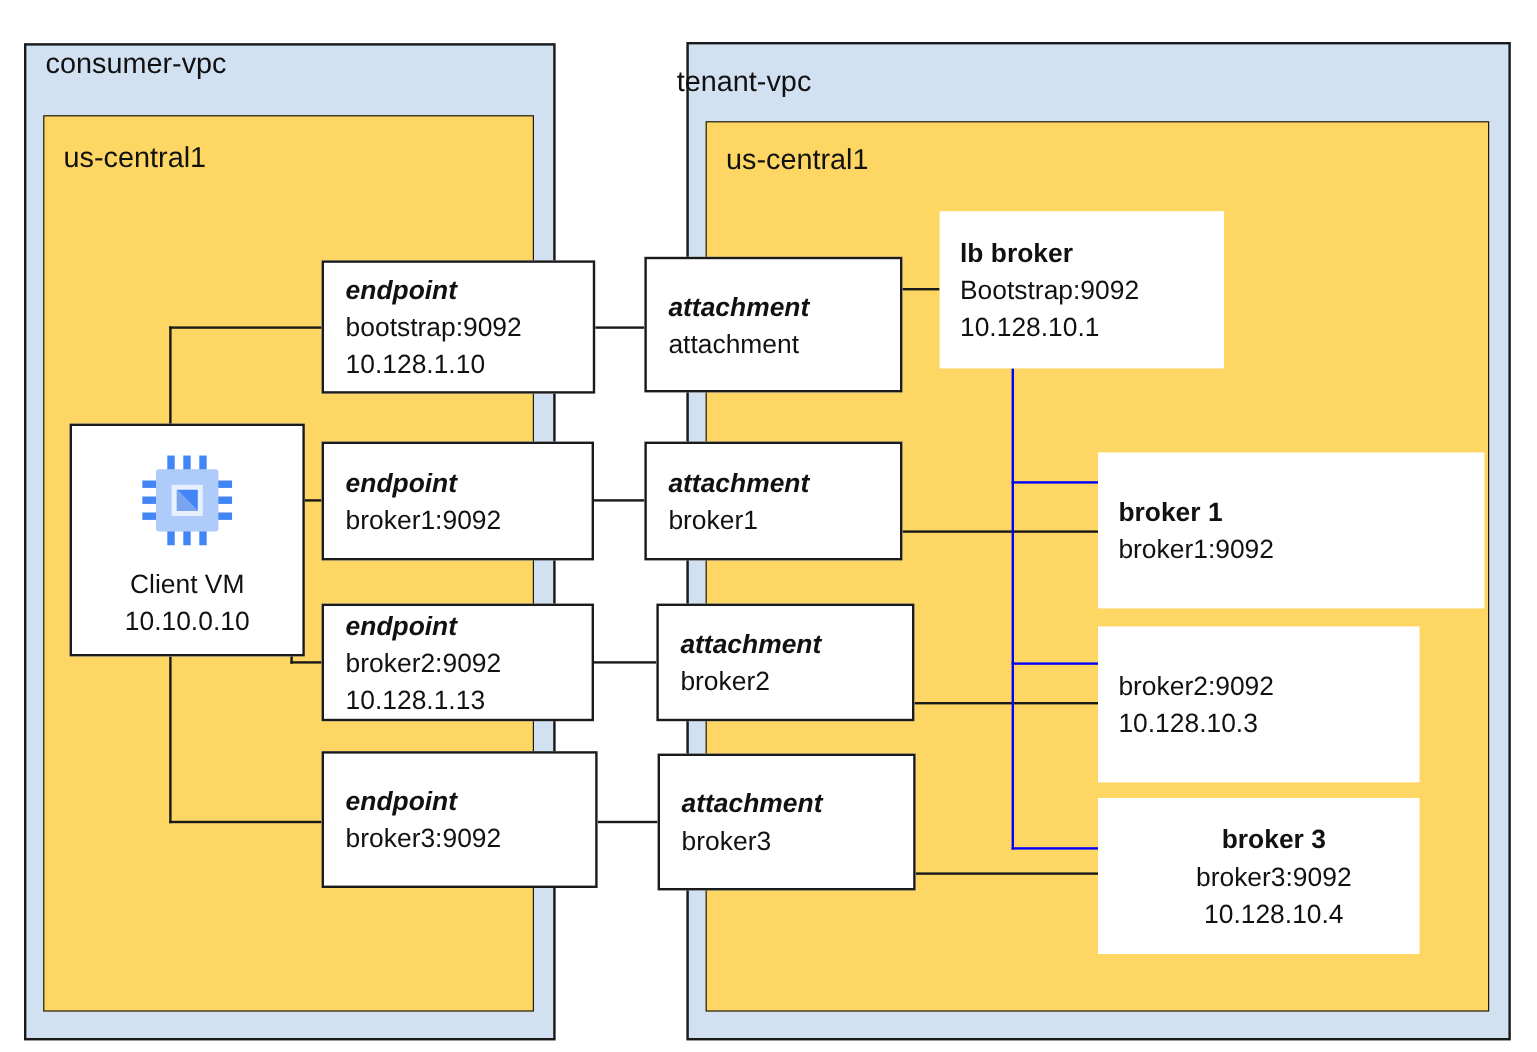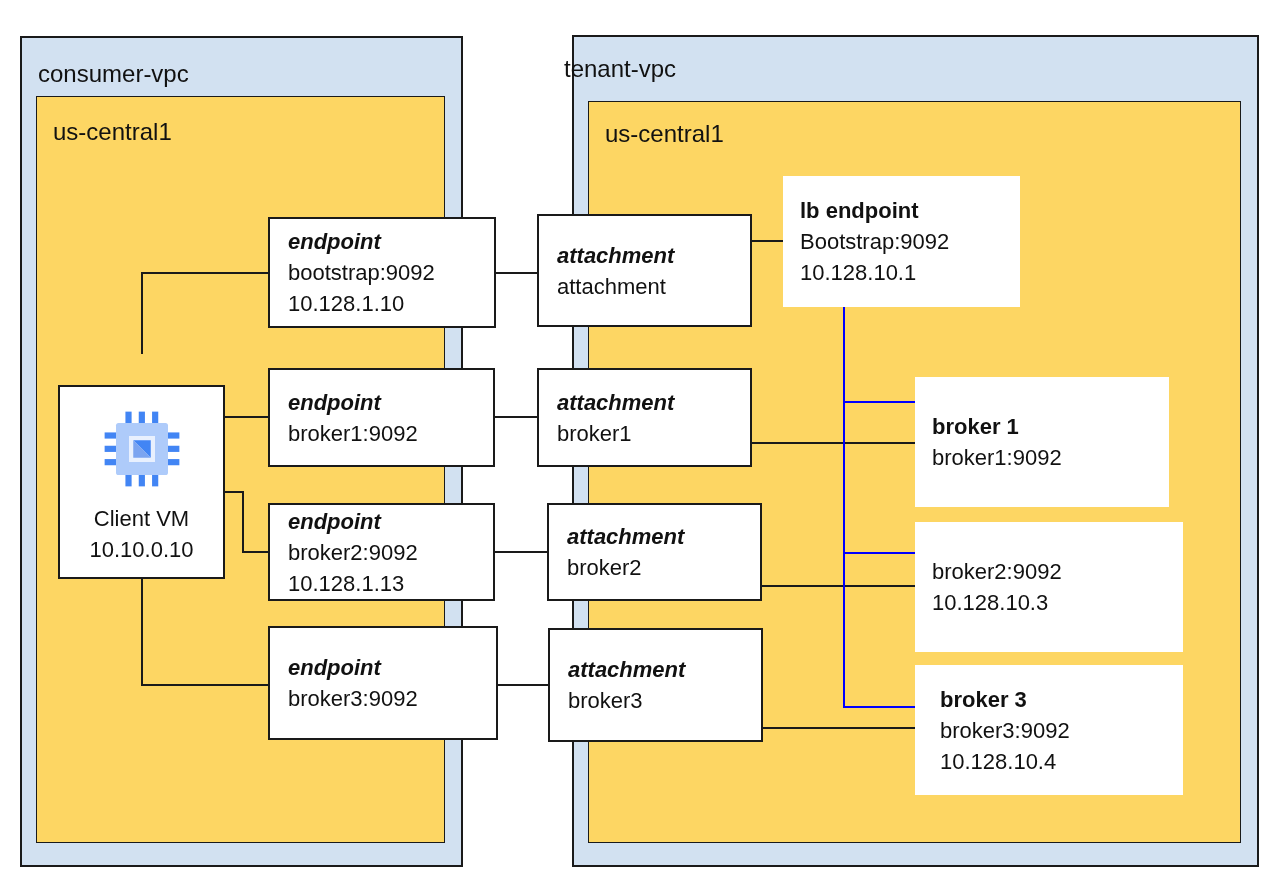--- a/index.html
+++ b/index.html
@@ -26,21 +26,21 @@
     font-size:22px;line-height:31px;padding-top:20px;
   }
   .client svg{display:block;margin-bottom:12px;}
 </style>
 </head>
 <body>
 
 <div class="canvas">
 
   <div class="vpc" style="left:20px;top:36px;width:443px;height:831px;"></div>
-  <div class="zone-label" style="left:38px;top:60px;">consumer-vpc</div>
+  <div class="zone-label" style="left:38px;top:40px;">consumer-vpc</div>
   <div class="region" style="left:36px;top:96px;width:409px;height:747px;"></div>
   <div class="zone-label" style="left:53px;top:118px;">us-central1</div>
 
   <div class="vpc" style="left:572px;top:35px;width:687px;height:832px;"></div>
   <div class="zone-label" style="left:564px;top:55px;">tenant-vpc</div>
   <div class="region" style="left:588px;top:101px;width:653px;height:742px;"></div>
   <div class="zone-label" style="left:605px;top:120px;">us-central1</div>
 
   <div class="ln" style="left:141px;top:272px;width:2px;height:82px;"></div>
   <div class="ln" style="left:141px;top:272px;width:127px;height:2px;"></div>
@@ -59,21 +59,21 @@
   <div class="ln" style="left:752px;top:240px;width:31px;height:2px;"></div>
   <div class="ln" style="left:752px;top:442px;width:163px;height:2px;"></div>
   <div class="ln" style="left:762px;top:585px;width:153px;height:2px;"></div>
   <div class="ln" style="left:763px;top:727px;width:152px;height:2px;"></div>
 
   <div class="bl" style="left:843px;top:307px;width:2px;height:401px;"></div>
   <div class="bl" style="left:843px;top:401px;width:72px;height:2px;"></div>
   <div class="bl" style="left:843px;top:552px;width:72px;height:2px;"></div>
   <div class="bl" style="left:843px;top:706px;width:72px;height:2px;"></div>
 
-  <div class="client" style="left:58px;top:353px;width:167px;height:194px;margin-top:32px;">
+  <div class="client" style="left:58px;top:353px;width:196px;height:194px;">
     <svg width="78" height="84" viewBox="0 0 24 24">
       <g fill="#4285f4">
         <rect x="6.9" y="0.5" width="1.9" height="5"></rect>
           <rect x="11" y="0.5" width="1.9" height="5"></rect>
           <rect x="15.1" y="0.5" width="1.9" height="5"></rect>
         <rect x="6.9" y="18.5" width="1.9" height="5"></rect>
           <rect x="11" y="18.5" width="1.9" height="5"></rect>
           <rect x="15.1" y="18.5" width="1.9" height="5"></rect>
         <rect x="0.5" y="6.9" width="5" height="1.9"></rect>
           <rect x="0.5" y="11" width="5" height="1.9"></rect>
@@ -121,32 +121,32 @@
   <div class="node" style="left:547px;top:503px;width:215px;height:98px;">
     <div class="t1">attachment</div>
     <div>broker2</div>
   </div>
   <div class="node" style="left:548px;top:628px;width:215px;height:114px;">
     <div class="t1">attachment</div>
     <div>broker3</div>
   </div>
 
   <div class="node noborder" style="left:783px;top:176px;width:237px;height:131px;padding-left:17px;">
-    <div class="t1b">lb endpoint</div>
+    <div class="t1b">lb broker</div>
     <div>Bootstrap:9092</div>
     <div>10.128.10.1</div>
   </div>
 
-  <div class="node noborder" style="left:915px;top:377px;width:254px;height:130px;padding-left:17px;">
+  <div class="node noborder" style="left:915px;top:377px;width:322px;height:130px;padding-left:17px;">
     <div class="t1b">broker 1</div>
     <div>broker1:9092</div>
   </div>
   <div class="node noborder" style="left:915px;top:522px;width:268px;height:130px;padding-left:17px;">
     <div>broker2:9092</div>
     <div>10.128.10.3</div>
   </div>
-  <div class="node noborder" style="left:915px;top:665px;width:268px;height:130px;padding-left:25px;">
+  <div class="node noborder" style="left:915px;top:665px;width:268px;height:130px;padding-left:25px;align-items:center;">
     <div class="t1b">broker 3</div>
     <div>broker3:9092</div>
     <div>10.128.10.4</div>
   </div>
 
 </div>
 
 </body></html>

